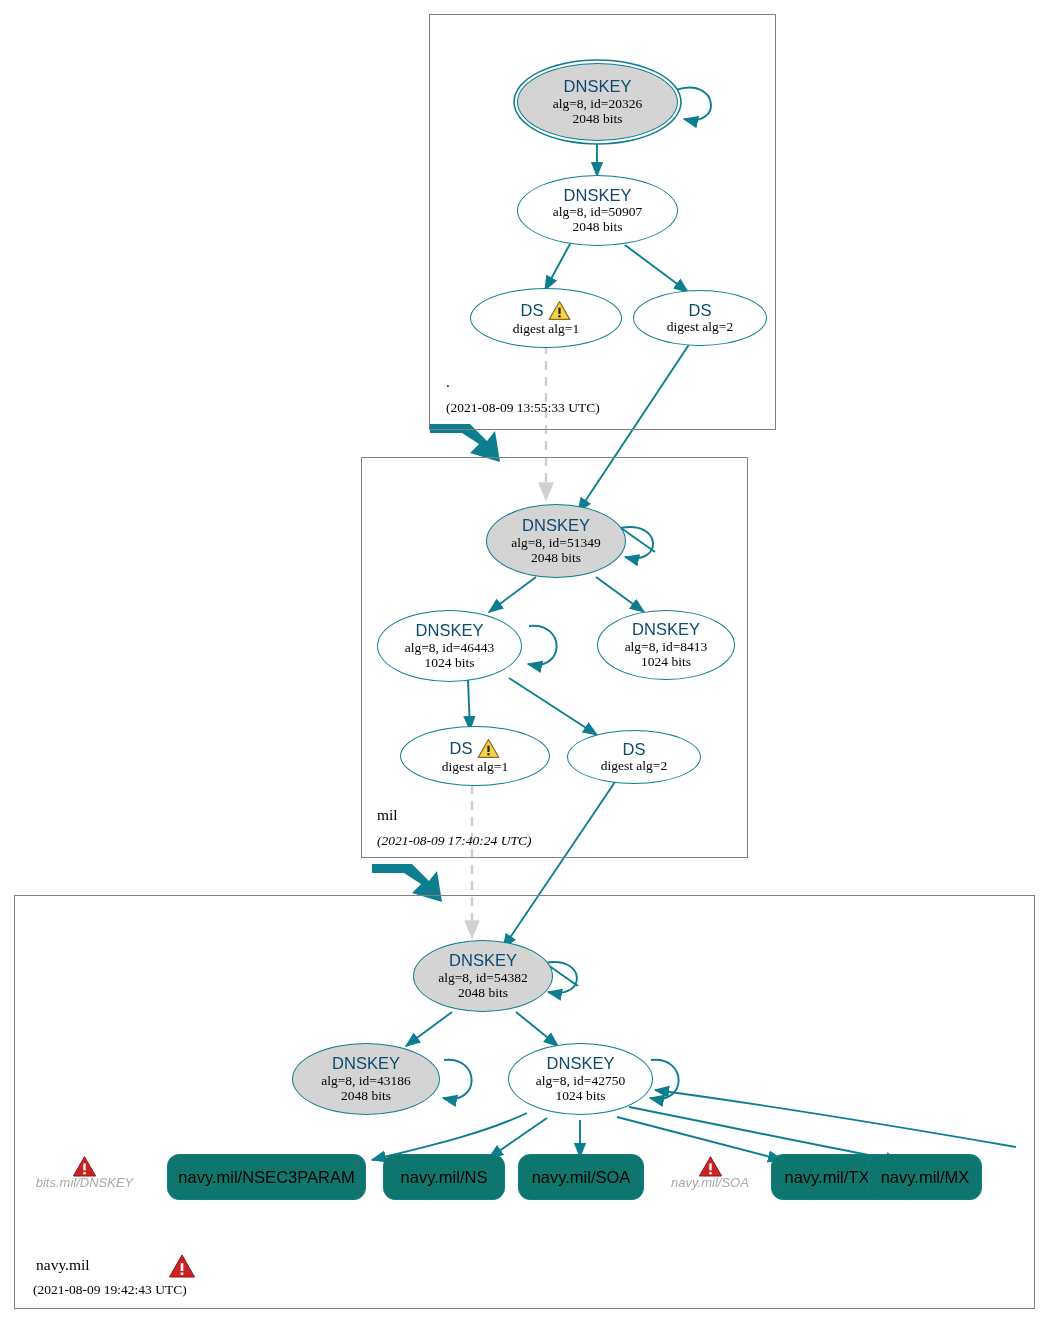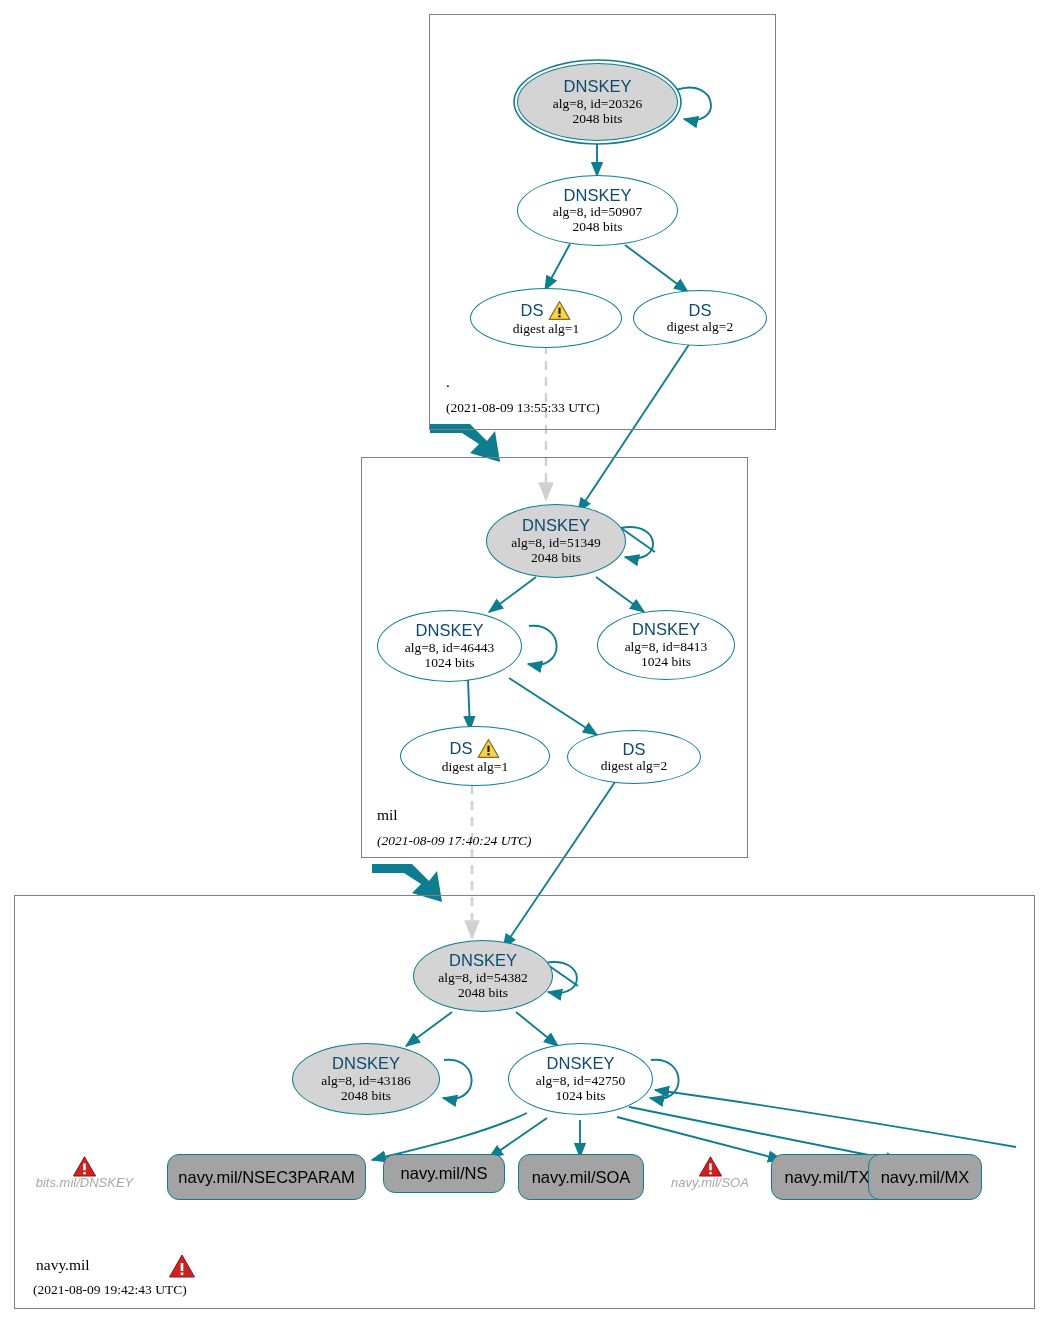--- a/index.html
+++ b/index.html
@@ -11,21 +11,21 @@
   .zonelabel{position:absolute;font-family:"Liberation Serif",serif;color:#000;white-space:nowrap;}
   .zname{font-size:15.5px;}
   .ztime{font-size:13.5px;}
   .node{position:absolute;display:flex;flex-direction:column;align-items:center;justify-content:center;
         text-align:center;box-sizing:border-box;}
   .ell{border:1.6px solid #0d7e8f;border-radius:50%;background:#ffffff;}
   .ell.gray{background:#d4d4d4;}
   .ell.dbl{box-shadow:0 0 0 2.2px #ffffff,0 0 0 3.8px #0d7e8f;}
   .nline1{font-family:"Liberation Sans",sans-serif;font-size:16.5px;color:#0c4a6e;line-height:1.05;}
   .nline2,.nline3{font-family:"Liberation Serif",serif;font-size:13.5px;color:#000;line-height:1.12;}
-  .rrbox{position:absolute;border:1.7px solid #0d7e8f;border-radius:12px;background:#a3a3a3;
+  .rrbox{position:absolute;border:1.7px solid #0d7e8f;border-radius:12px;background:#0f766e;
          display:flex;align-items:center;justify-content:center;
          font-family:"Liberation Sans",sans-serif;font-size:16.5px;color:#000;box-sizing:border-box;}
   .errlabel{position:absolute;display:flex;flex-direction:column;align-items:center;}
   .errlabel .etext{font-family:"Liberation Sans",sans-serif;font-style:italic;font-size:13px;
                    color:#a8a8a8;white-space:nowrap;margin-top:-3px;}
   .tri{display:block;}
   .dsrow{display:flex;align-items:center;justify-content:center;gap:5px;}
 </style>
 </head>
 <body>
@@ -211,18 +211,18 @@
   <div class="errlabel" style="left:655px;top:1155px;width:110px;">
     <svg class="tri" width="25" height="23" viewBox="0 0 25 23">
       <path d="M12.5,1.8 L23.6,21 L1.4,21 z" fill="#cc2222" stroke="#8e1515" stroke-width="1"></path>
       <rect x="11.3" y="8.4" width="2.4" height="7" fill="#fff"></rect>
       <rect x="11.3" y="17" width="2.4" height="2.4" fill="#fff"></rect>
     </svg>
     <div class="etext">navy.mil/SOA</div>
   </div>
 
   <div class="rrbox" style="left:167px;top:1154px;width:199px;height:46px;">navy.mil/NSEC3PARAM</div>
-  <div class="rrbox" style="left:383px;top:1154px;width:122px;height:39px;">navy.mil/NS</div>
+  <div class="rrbox" style="left:383px;top:1154px;width:122px;height:46px;">navy.mil/NS</div>
   <div class="rrbox" style="left:518px;top:1154px;width:126px;height:46px;">navy.mil/SOA</div>
   <div class="rrbox" style="left:771px;top:1154px;width:122px;height:46px;">navy.mil/TXT</div>
   <div class="rrbox" style="left:868px;top:1154px;width:114px;height:46px;">navy.mil/MX</div>
 
 </div>
 
 </body></html>

